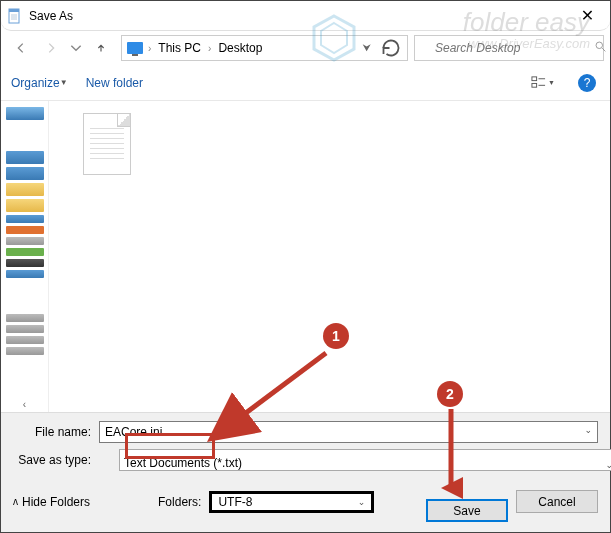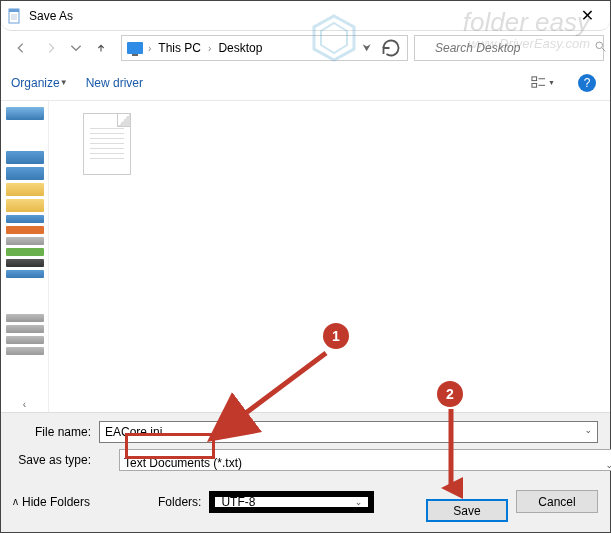--- a/index.html
+++ b/index.html
@@ -104,21 +104,21 @@
   .combo {
     width:100%; height:22px; border:1px solid #aaa; background:#fff;
     font-size:12px; padding:0 4px; display:flex; align-items:flex-end;
     justify-content:space-between; cursor:pointer;margin-left:20px;
   }
   .combo-arrow { font-size:9px; color:#555; }
   .bottom-row2 { display:flex; align-items:center; margin-top:10px; gap:8px; }
   .hide-folders { display:flex; align-items:center; gap:4px; font-size:12px; cursor:pointer; }
   .enc-label { font-size:12px; margin-left:60px; }
   .enc-combo {
-    width:165px; height:22px; border:6px solid #000000; background:#fff;
+    width:165px; height:22px; border:3px solid #000000; background:#fff;
     font-size:12px; padding:0 6px; display:flex; align-items:center; justify-content:space-between;
   }
   .btn {
     width:82px; height:23px; border:1px solid #aaa; background:#e1e1e1;
     font-size:12px; cursor:pointer; display:flex; align-items:center; justify-content:center;
   }
   .btn.primary { border:2px solid #0078d7; background:#e1e1e1;margin-top:18px; }
   
   .anno { position:absolute; pointer-events:none; z-index:9; font-weight:bold; }
   .badge {
@@ -201,21 +201,21 @@
             <line x1="10" y1="10" x2="14" y2="14" stroke="#888"></line>
           </svg></span>
     </div>
   </div>
 
   <div class="toolbar">
     <div class="tool-item">
       <span>Organize</span>
       <span style="font-size:8px;color:#555">▼</span>
     </div>
-    <div class="tool-item">New driver</div>
+    <div class="tool-item">New folder</div>
     <div class="tool-spacer"></div>
     <div class="tool-icon-btn">
       <svg viewBox="0 0 16 16">
           <rect x="1" y="2" width="5" height="4" fill="none" stroke="#555"></rect>
           <rect x="1" y="9" width="5" height="4" fill="none" stroke="#555"></rect>
           <line x1="8" y1="4" x2="15" y2="4" stroke="#555"></line>
           <line x1="8" y1="11" x2="15" y2="11" stroke="#555"></line>
         </svg>
       <span style="font-size:7px;color:#555;margin-left:2px">▼</span>
     </div>

